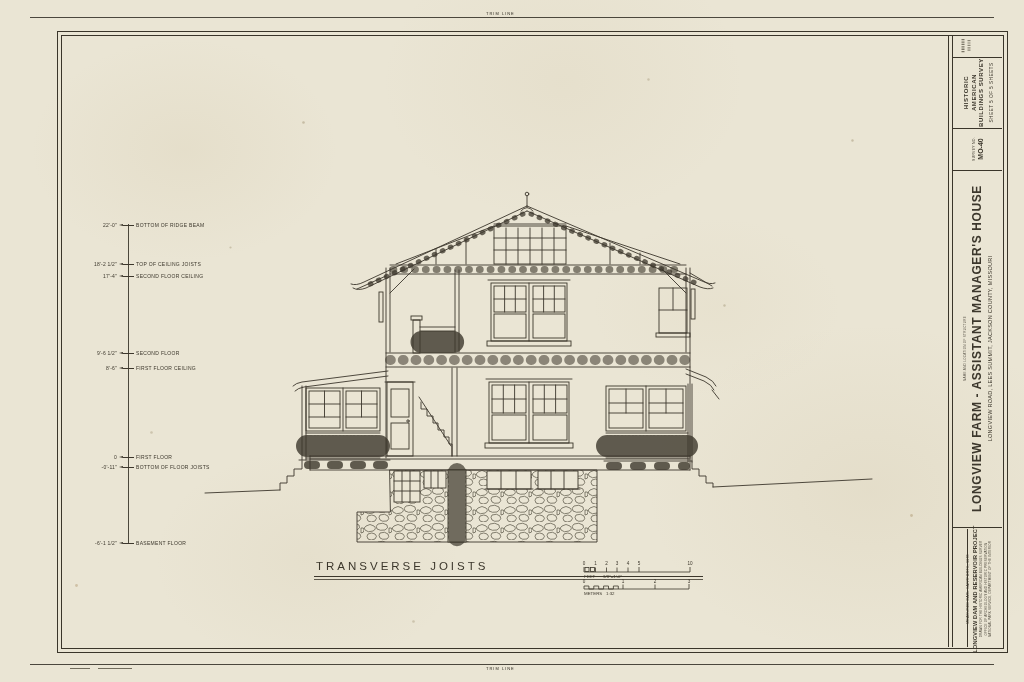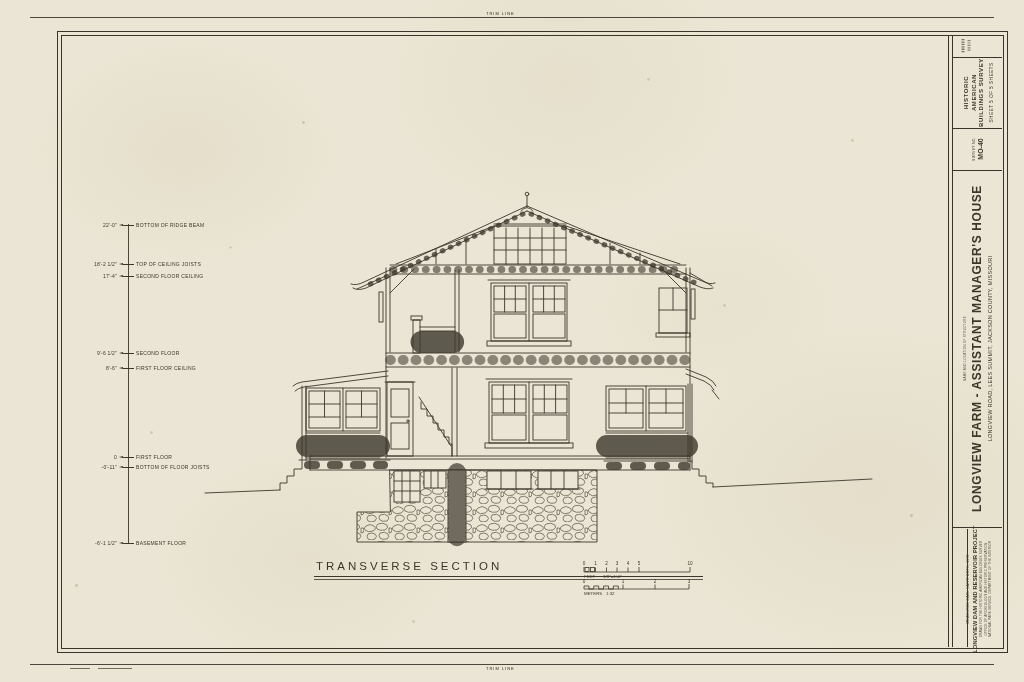--- a/index.html
+++ b/index.html
@@ -150,21 +150,21 @@
         <span class="el">BOTTOM OF FLOOR JOISTS</span>
       </div>
       <div class="elev-row" style="top: 540px;">
         <span class="ev">-6'-1 1/2"</span>
         <span class="arrow"></span>
         <span class="stem"></span>
         <span class="el">BASEMENT FLOOR</span>
       </div>
     </div>
 
-  <div class="dtitle">TRANSVERSE SECTION</div>
+  <div class="dtitle">TRANSVERSE JOISTS</div>
   <div class="dunder1"></div>
   <div class="dunder2"></div>
 
   <svg class="abs" style="left:578px;top:556px" width="136" height="46" viewBox="0 0 136 46">
     <g stroke="#3c372c" stroke-width=".8" fill="none">
       <line x1="6" y1="16" x2="112" y2="16"></line>
       <line x1="6" y1="16" x2="6" y2="11"></line>
         <line x1="17.5" y1="16" x2="17.5" y2="11.5"></line>
       <line x1="28.5" y1="16" x2="28.5" y2="11.5"></line>
         <line x1="39" y1="16" x2="39" y2="11.5"></line>

